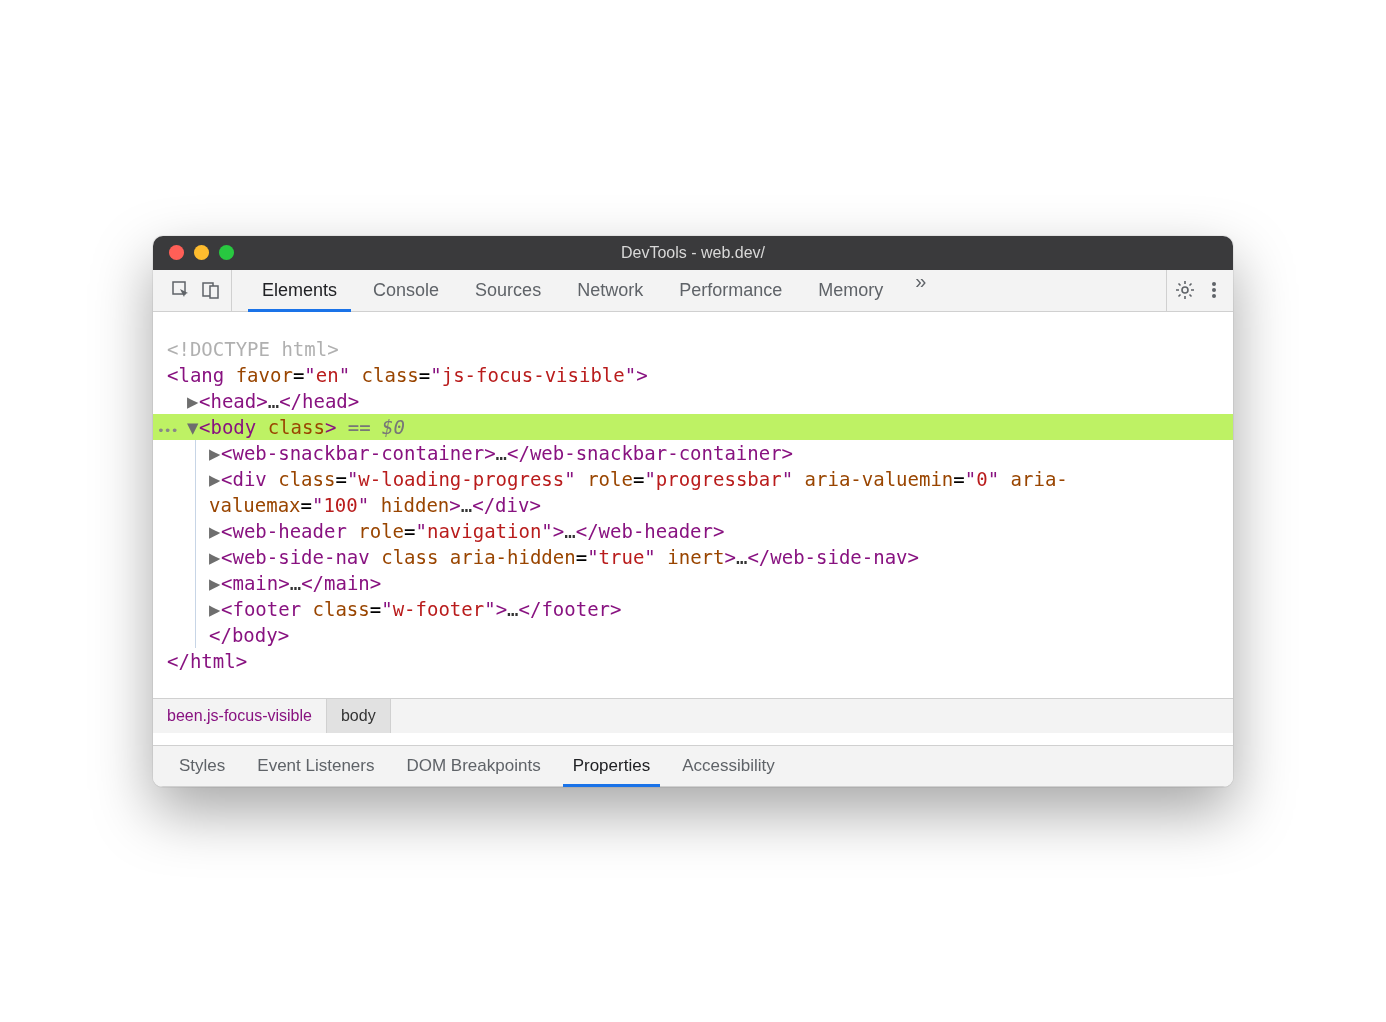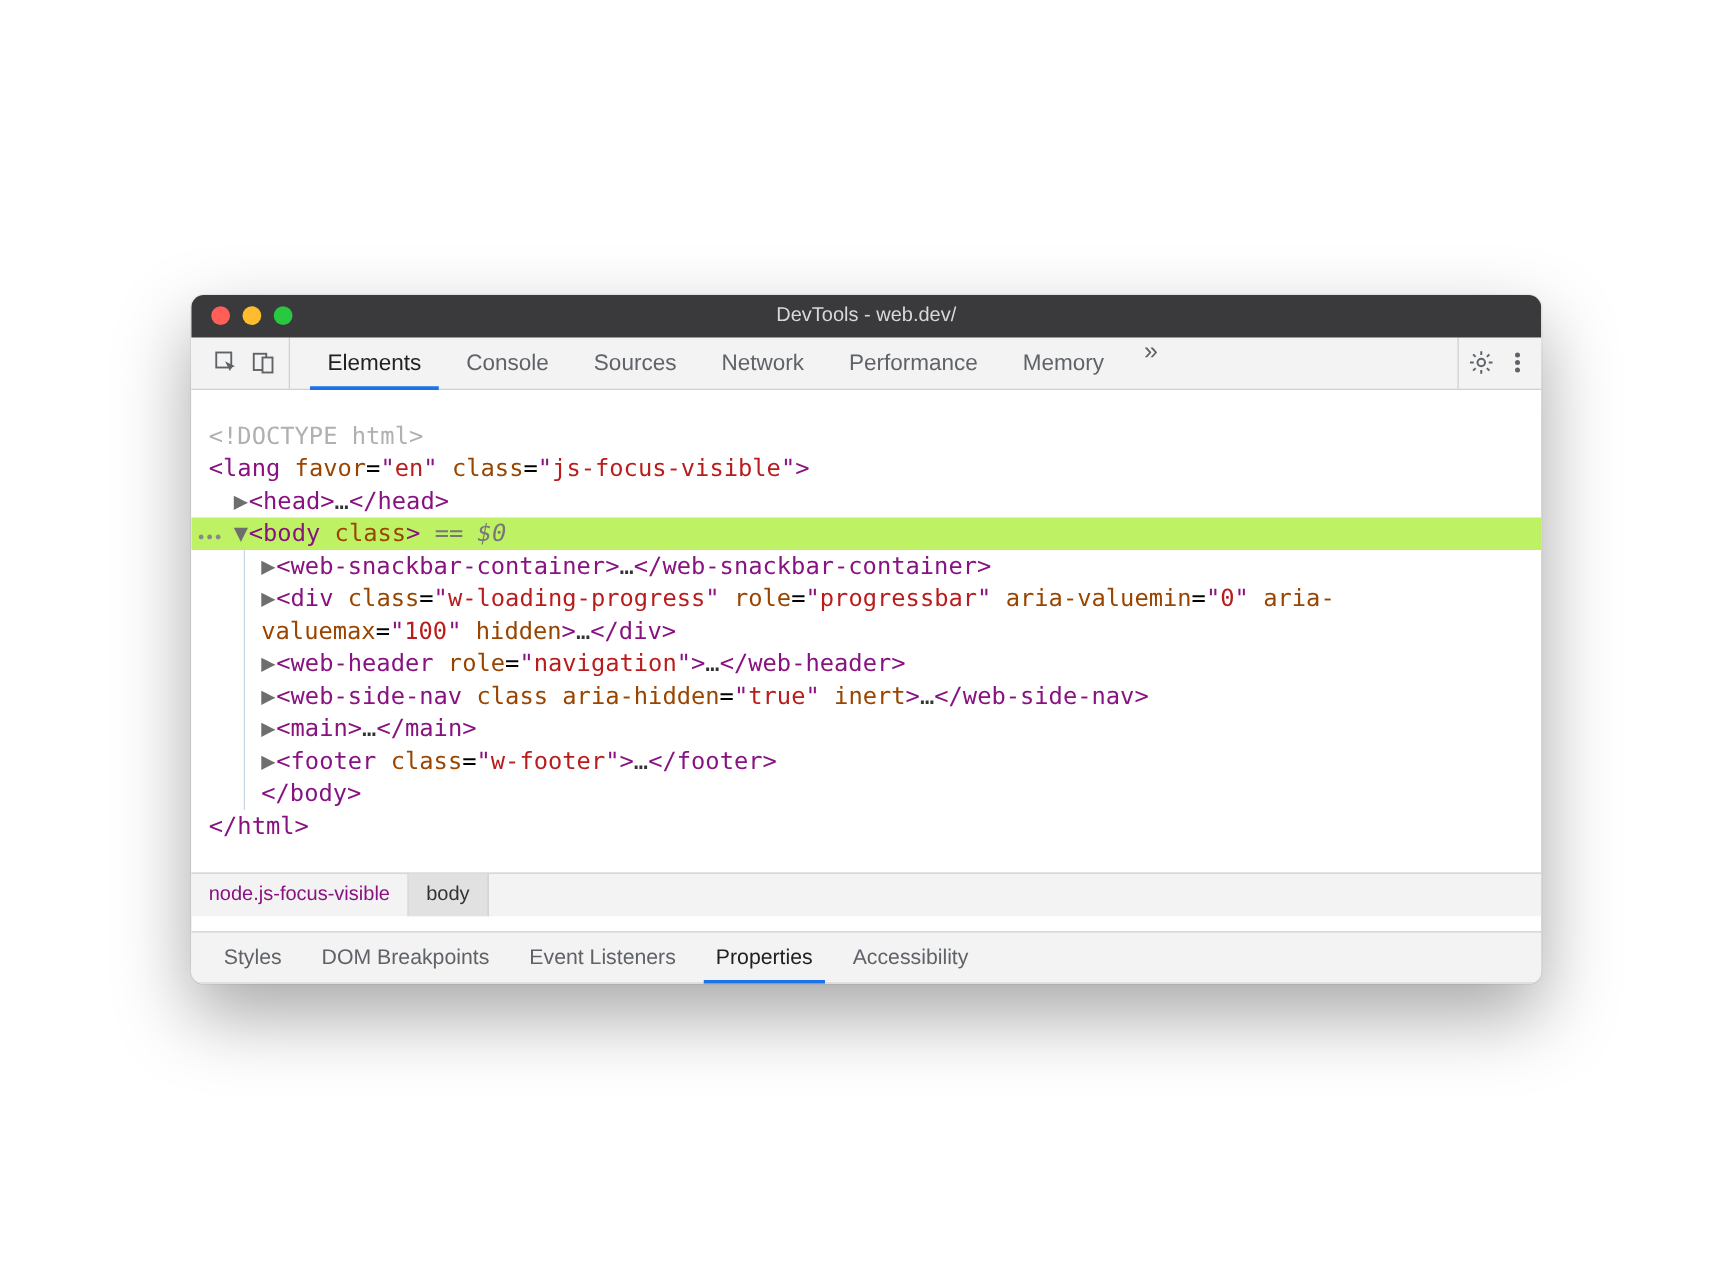--- a/index.html
+++ b/index.html
@@ -204,26 +204,26 @@
 
       <div class="dom-line indent2"><span class="tri">▶</span><span class="c-punc">&lt;</span><span class="c-tag">footer</span> <span class="c-attr">class</span>=<span class="c-punc">"</span><span class="c-val">w-footer</span><span class="c-punc">"</span><span class="c-punc">&gt;</span><span class="c-ellip">…</span><span class="c-punc">&lt;/</span><span class="c-tag">footer</span><span class="c-punc">&gt;</span></div>
 
       <div class="dom-line indent2"><span class="c-punc">&lt;/body&gt;</span></div>
     </div>
 
     <div class="dom-line"><span class="c-punc">&lt;/html&gt;</span></div>
   </div>
 
   <div class="crumbs">
-    <div class="crumb">node.js-focus-visible</div>
+    <div class="crumb">been.js-focus-visible</div>
     <div class="crumb sel">body</div>
   </div>
 
   <div class="subtabs">
     <div class="subtab">Styles</div>
+    <div class="subtab">Event Listeners</div>
     <div class="subtab">DOM Breakpoints</div>
-    <div class="subtab">Event Listeners</div>
     <div class="subtab active">Properties</div>
     <div class="subtab">Accessibility</div>
   </div>
 
 
 </div>
 
 </body></html>

